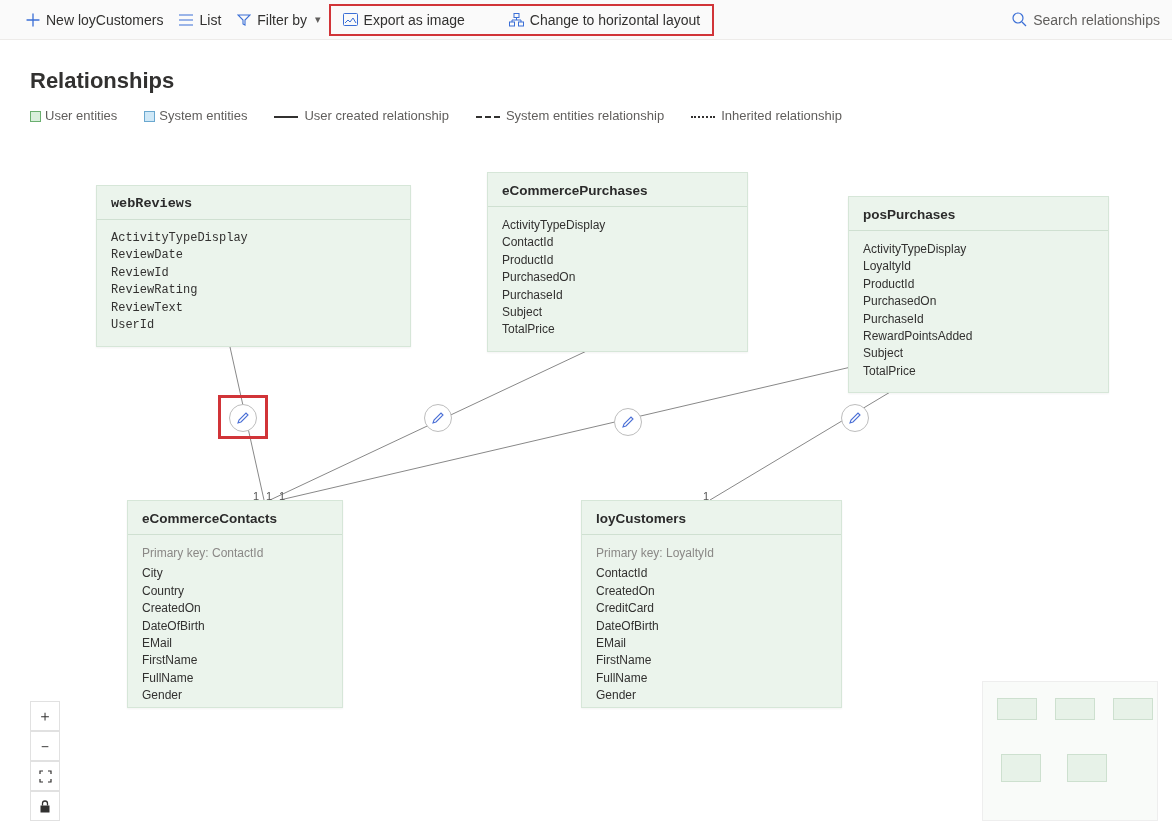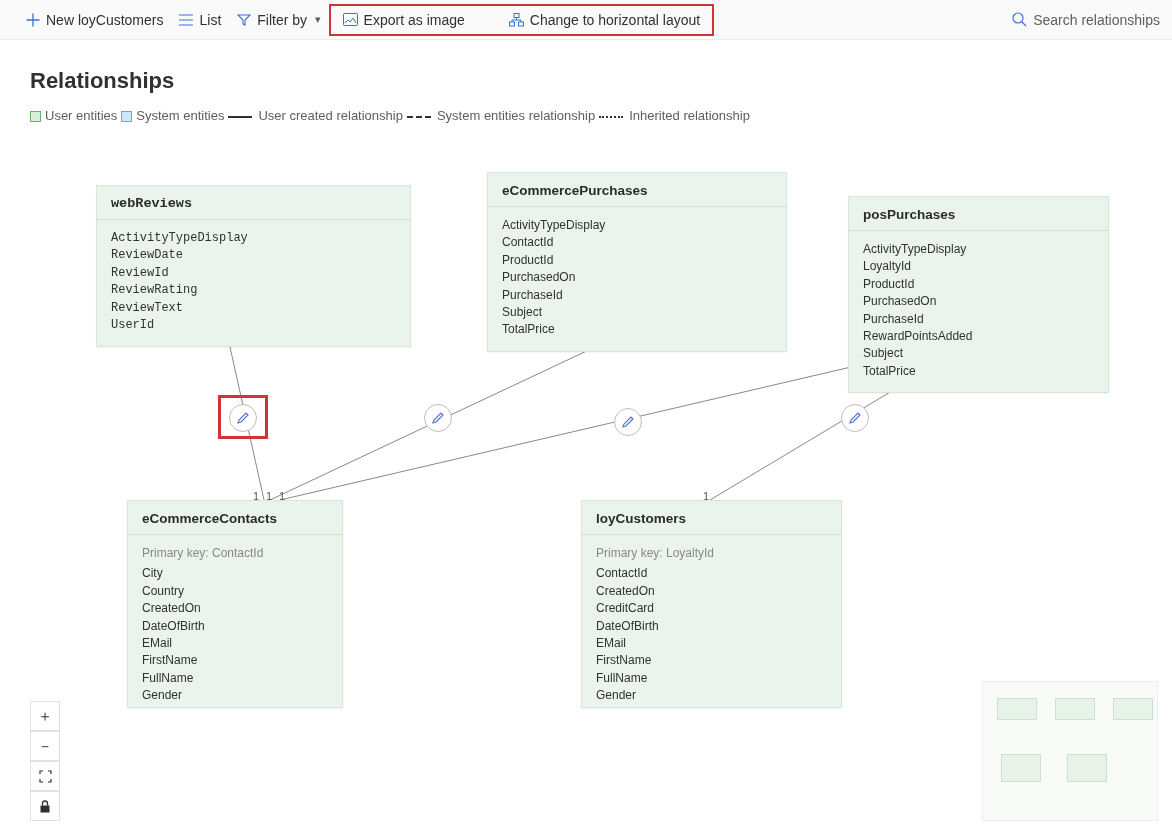--- a/index.html
+++ b/index.html
@@ -57,21 +57,21 @@
     font-size: 22px;
     font-weight: 600;
     margin: 28px 0 14px 30px;
     color: #323130;
   }
 
   
   .legend {
     display: flex;
     align-items: flex-start;
-    gap: 4px;
+    gap: 27px;
     margin-left: 30px;
     margin-bottom: 24px;
     font-size: 13px;
     color: #605e5c;
   }
   .swatch {
     width: 11px;
     height: 11px;
     display: inline-block;
     margin-right: 4px;
@@ -307,21 +307,21 @@
     <div class="entity-body">
       <div class="attr">ActivityTypeDisplay</div>
       <div class="attr">ReviewDate</div>
       <div class="attr">ReviewId</div>
       <div class="attr">ReviewRating</div>
       <div class="attr">ReviewText</div>
       <div class="attr">UserId</div>
     </div>
   </div>
 
-  <div class="entity" style="left:487px; top:12px; width:300px;">
+  <div class="entity" style="left:487px; top:12px; width:261px;">
     <div class="entity-title">eCommercePurchases</div>
     <div class="entity-body">
       <div class="attr">ActivityTypeDisplay</div>
       <div class="attr">ContactId</div>
       <div class="attr">ProductId</div>
       <div class="attr">PurchasedOn</div>
       <div class="attr">PurchaseId</div>
       <div class="attr">Subject</div>
       <div class="attr">TotalPrice</div>
     </div>

